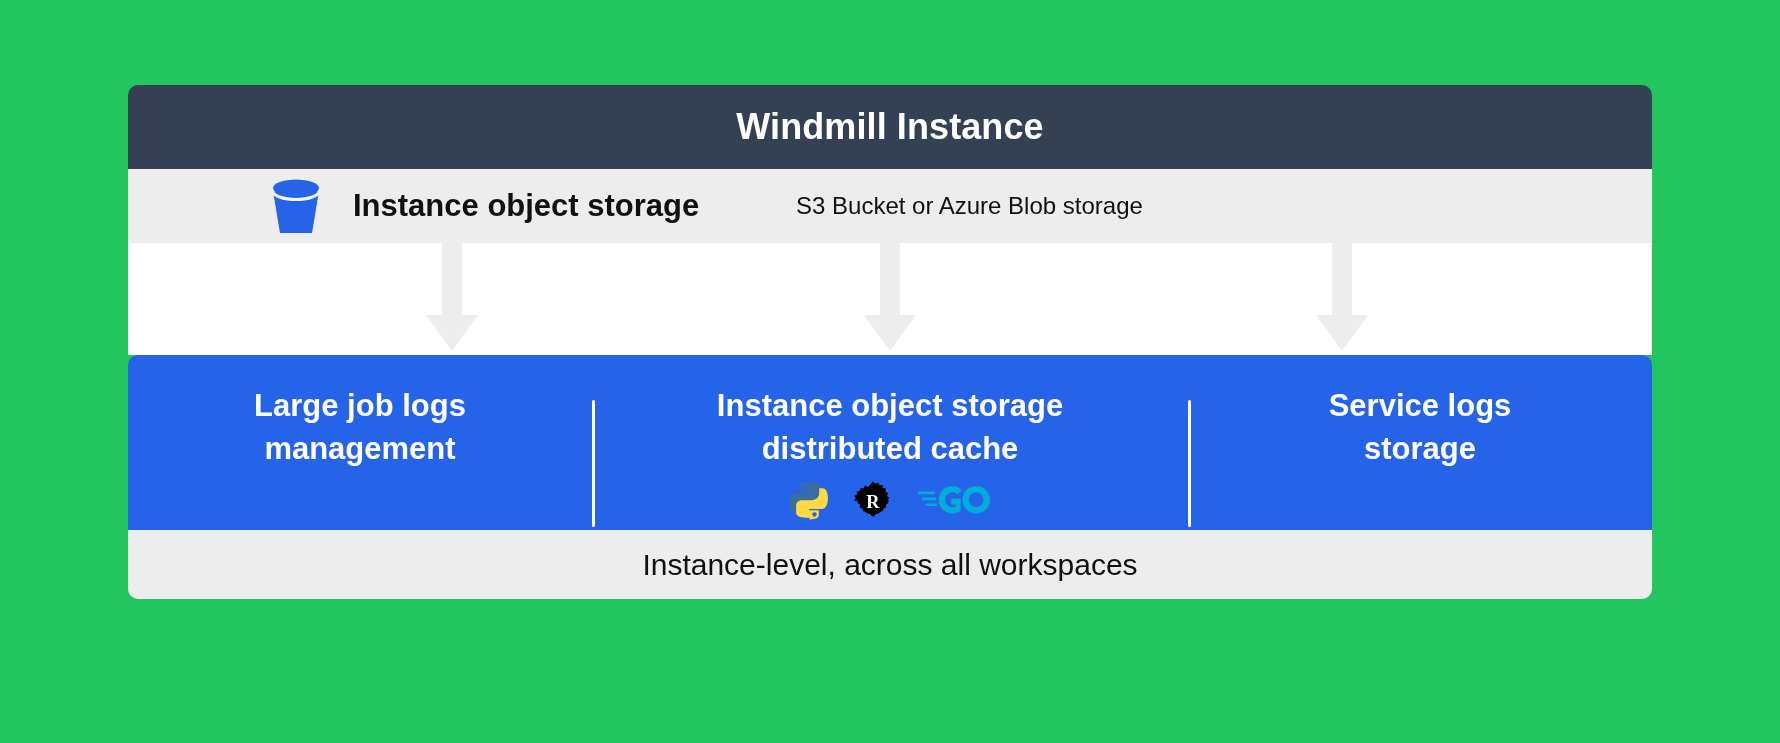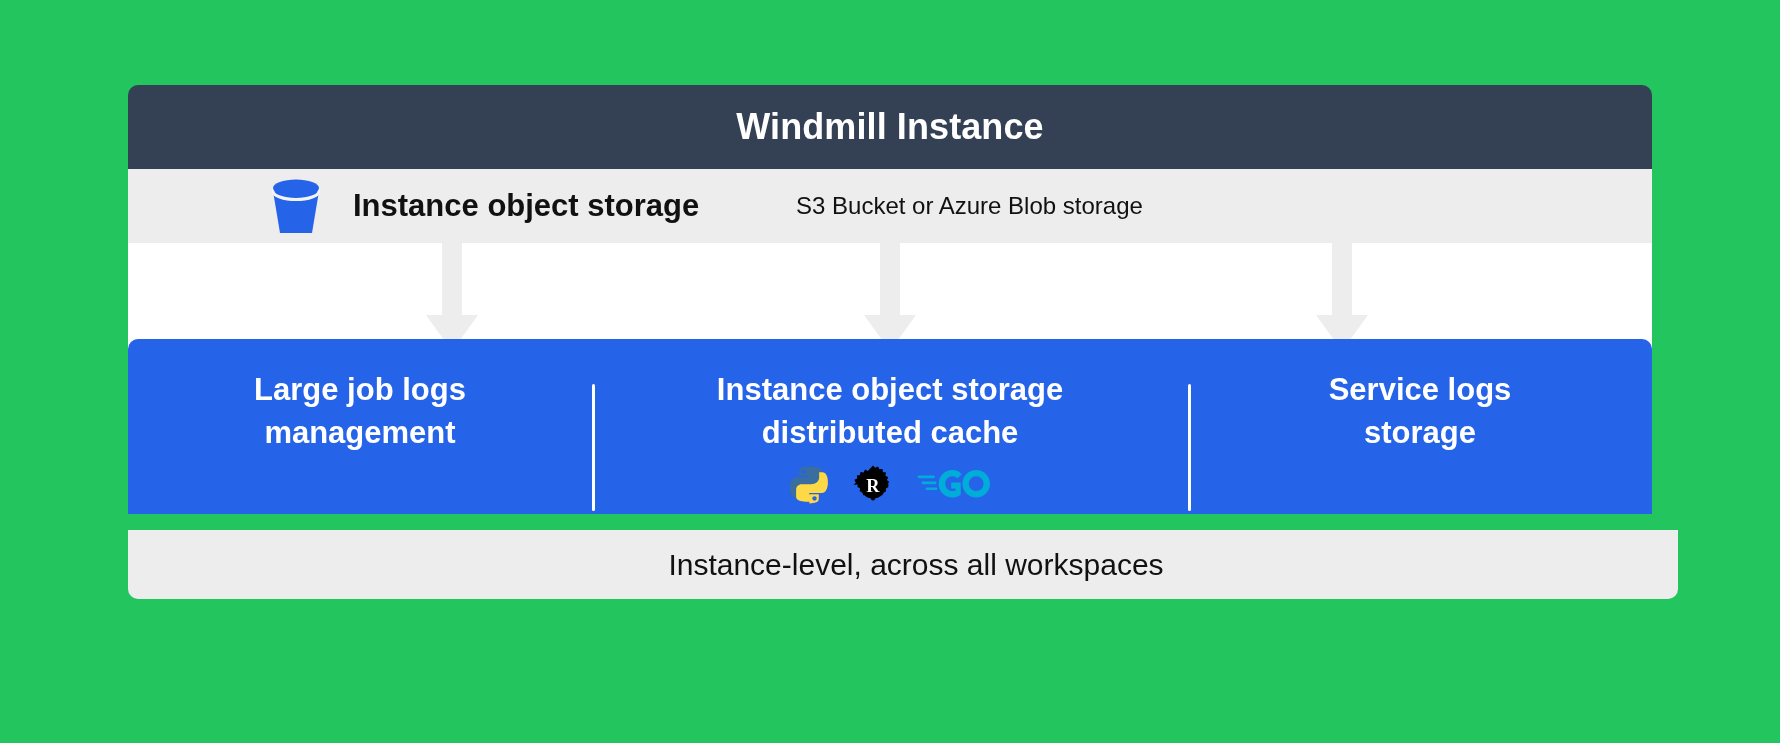--- a/index.html
+++ b/index.html
@@ -103,21 +103,21 @@
     top: 0;
     width: 56px;
     height: 112px;
   }
   .arrow svg { display: block; }
 
   
   .blue-panel {
     position: absolute;
     left: 0;
-    top: 254px;
+    top: 270px;
     width: 1524px;
     height: 175px;
     background: #2563e8;
     border-radius: 10px 10px 0 0;
   }
   .blue-columns {
     position: absolute;
     left: 0;
     top: 0;
     width: 1524px;
@@ -174,21 +174,20 @@
     position: absolute;
     left: 0;
     top: 445px;
     width: 1524px;
     height: 69px;
     background: #eeeded;
     border-radius: 0 0 10px 10px;
     display: flex;
     align-items: center;
     justify-content: center;
-    padding-left: 26px;
   }
   .footer-text {
     color: #111111;
     font-size: 30px;
     font-weight: normal;
     white-space: nowrap;
   }
 </style>
 </head>
 <body>

